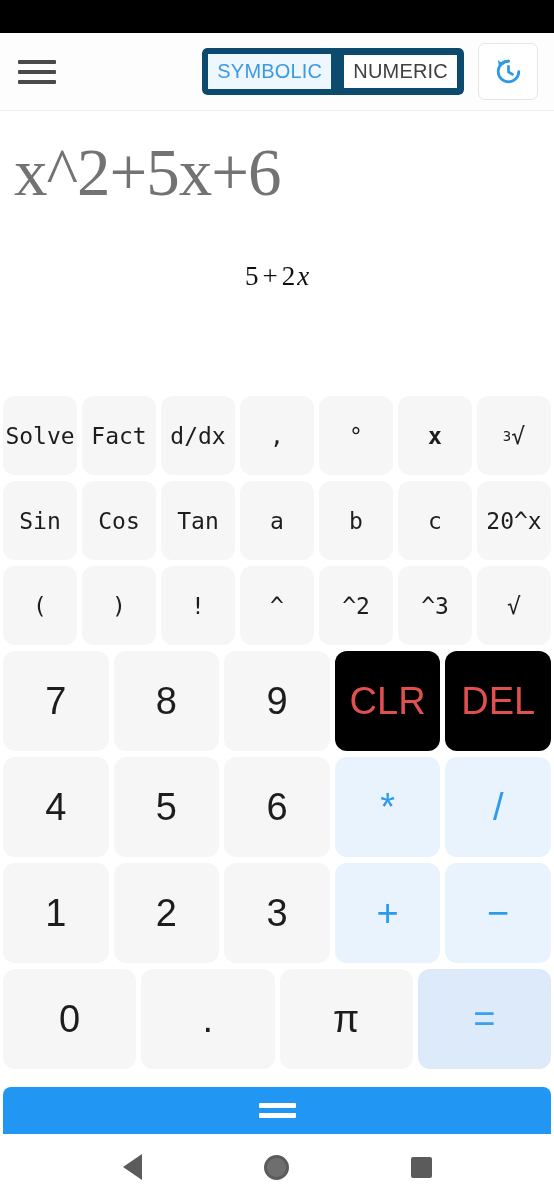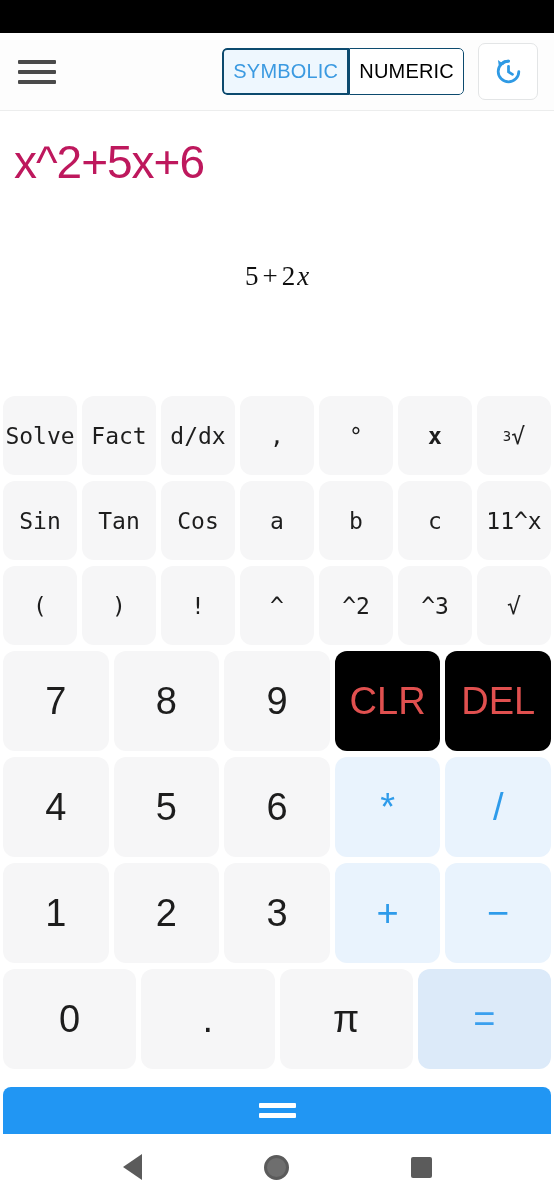--- a/index.html
+++ b/index.html
@@ -69,28 +69,28 @@
   }
   .seg {
     display: flex;
     align-items: center;
     justify-content: center;
     padding: 0 9px;
     font-size: 20px;
     letter-spacing: 0.2px;
     cursor: pointer;
     background: #ffffff;
-    border: 1px solid #0c4a6e;
-    color: #000000;
+    border: 7px solid #0c4a6e;
+    color: #404040;
   }
   .seg.first { border-radius: 5px 0 0 5px; border-right: none; }
   .seg.last  { border-radius: 0 5px 5px 0; }
   .seg.active {
     background: #eef7fe;
-    border: 2px solid #0c4a6e;
+    border: 6px solid #0c4a6e;
     color: #3b9ae1;
     z-index: 2;
   }
 
   .history-btn {
     width: 60px;
     height: 57px;
     margin-left: 14px;
     border: 1px solid #e3e5e6;
     border-radius: 7px;
@@ -104,25 +104,26 @@
 
   
   .display {
     flex: 0 0 auto;
     height: 285px;
     background: #ffffff;
     padding: 28px 14px 0 14px;
     position: relative;
   }
   .expression {
-    font-size: 46px;
+    font-size: 67px;
     line-height: 1.0;
-    color: #be185d;
+    color: #737373;
     letter-spacing: -1px;
     white-space: nowrap;
+    font-family: Liberation Serif, serif;
   }
   .result {
     position: absolute;
     left: 0;
     right: 0;
     top: 150px;
     text-align: center;
     font-family: "Liberation Serif", "DejaVu Serif", serif;
     font-size: 27px;
     color: #101010;
@@ -315,26 +316,26 @@
         <button class="key">Solve</button>
         <button class="key">Fact</button>
         <button class="key">d/dx</button>
         <button class="key">,</button>
         <button class="key sym">°</button>
         <button class="key bold">x</button>
         <button class="key sym"><span class="sup3">3</span>√</button>
       </div>
       <div class="krow fn">
         <button class="key">Sin</button>
+        <button class="key">Cos</button>
         <button class="key">Tan</button>
-        <button class="key">Cos</button>
         <button class="key">a</button>
         <button class="key">b</button>
         <button class="key">c</button>
-        <button class="key small">11^x</button>
+        <button class="key small">20^x</button>
       </div>
       <div class="krow fn">
         <button class="key">(</button>
         <button class="key">)</button>
         <button class="key">!</button>
         <button class="key">^</button>
         <button class="key">^2</button>
         <button class="key">^3</button>
         <button class="key sym">√</button>
       </div>

